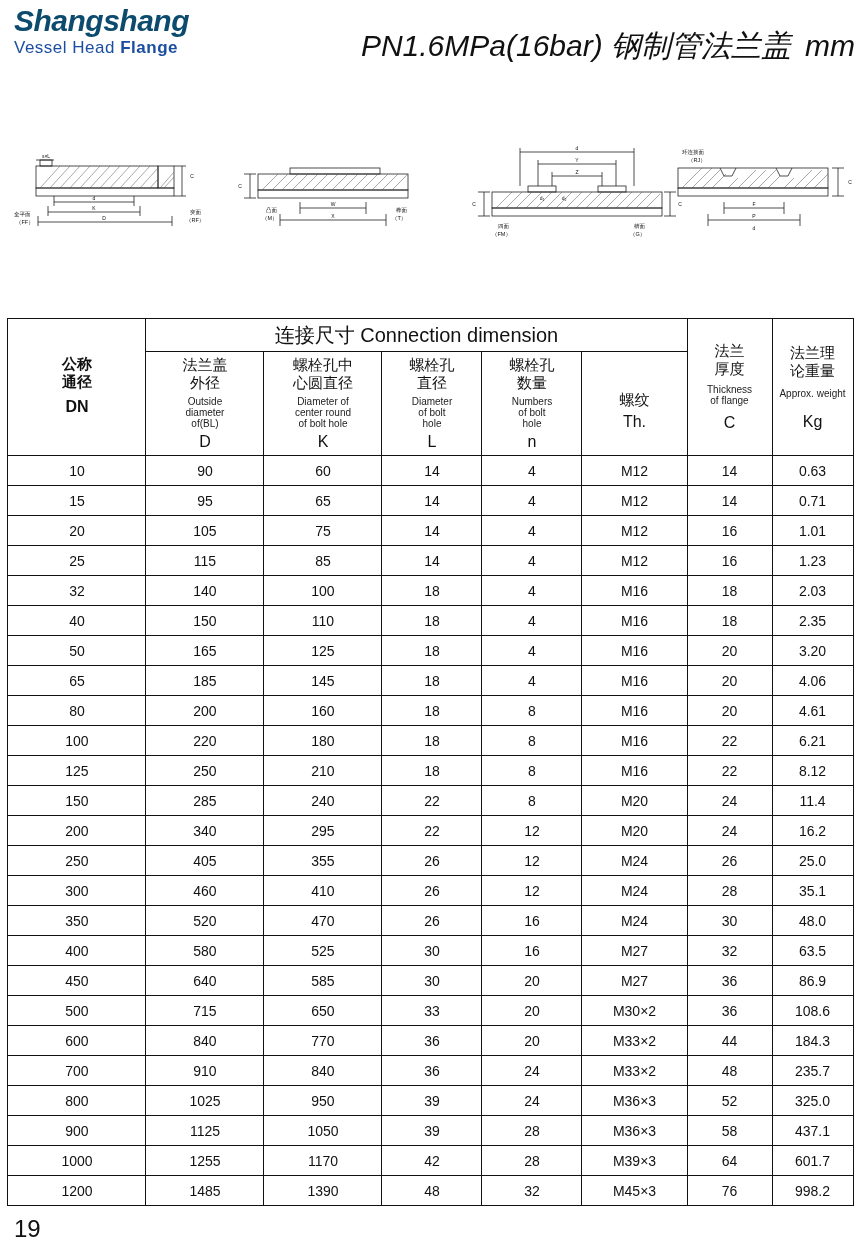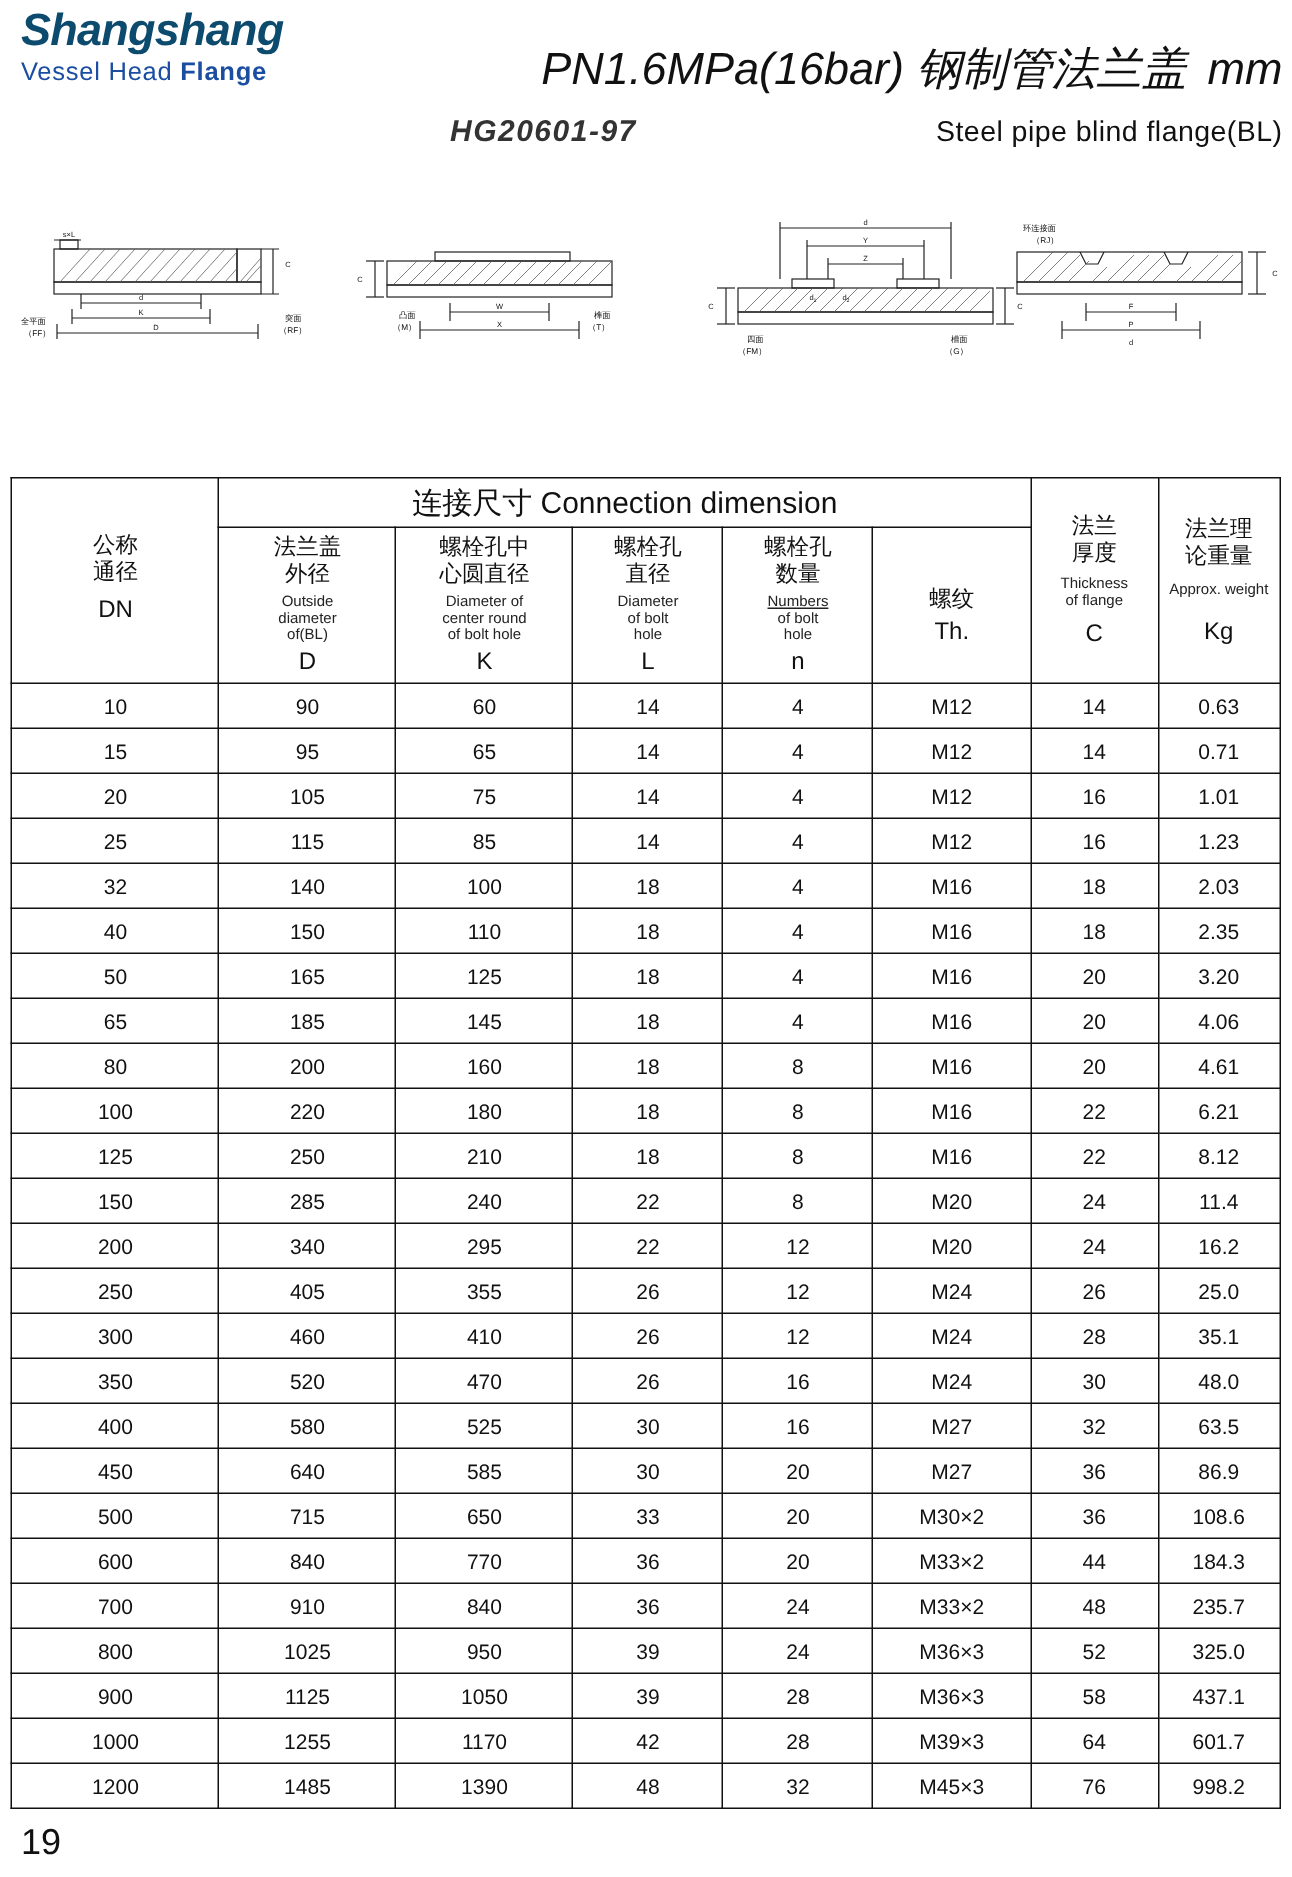--- a/index.html
+++ b/index.html
@@ -74,21 +74,21 @@
     vertical-align:middle;
     font-size:14px;
     color:#111;
   }
   thead td{padding:2px 0;}
   .hdr-group{
     font-size:20px;
     height:28px;
   }
   .hdr-dn{
-    font-size:16px;line-height:24px;
+    font-size:16px;line-height:24px;font-weight:bold;
   }
   .col-h{
     padding:4px 2px;
     line-height:1.15;
   }
   .cn2{font-size:15px;line-height:18px;}
   .en{font-size:10px;color:#222;line-height:11px;}
   .sym{font-size:16px;margin-top:4px;}
   tbody td{
     height:27px;
@@ -109,24 +109,20 @@
     <div class="logo-sub">
       <span>Vessel Head</span>
       <span class="b">Flange</span>
     </div>
   </div>
 
   <div class="title-block">
     <div class="title-row1">
       <div class="title-cn">PN1.6MPa(16bar) 钢制管法兰盖</div>
       <div class="title-unit">mm</div>
-    </div>
-    <div class="title-row2">
-      <div class="std-code">HG20601-97</div>
-      <div class="title-en">Steel pipe blind flange(BL)</div>
     </div>
   </div>
 </div>
 
 <div class="drawings">
 
   <div class="dwg" style="left:14px;top:0;">
     <svg width="205" height="120" viewBox="0 0 205 120">
       <g stroke="#222" stroke-width="0.8" fill="none">
 
@@ -387,21 +383,21 @@
         <div class="cn2">螺栓孔</div>
         <div class="cn2">直径</div>
         <div class="en" style="margin-top:4px;">Diameter</div>
         <div class="en">of bolt</div>
         <div class="en">hole</div>
         <div class="sym" style="margin-top:4px;">L</div>
       </td>
       <td class="col-h">
         <div class="cn2">螺栓孔</div>
         <div class="cn2">数量</div>
-        <div class="en" style="margin-top:4px;text-decoration:underline;">Numbers</div>
+        <div class="en" style="margin-top:4px;">Numbers</div>
         <div class="en">of bolt</div>
         <div class="en">hole</div>
         <div class="sym" style="margin-top:4px;">n</div>
       </td>
       <td class="col-h">
         <div class="cn2" style="margin-top:14px;">螺纹</div>
         <div class="sym" style="margin-top:4px;">Th.</div>
       </td>
     </tr>
   </thead>

